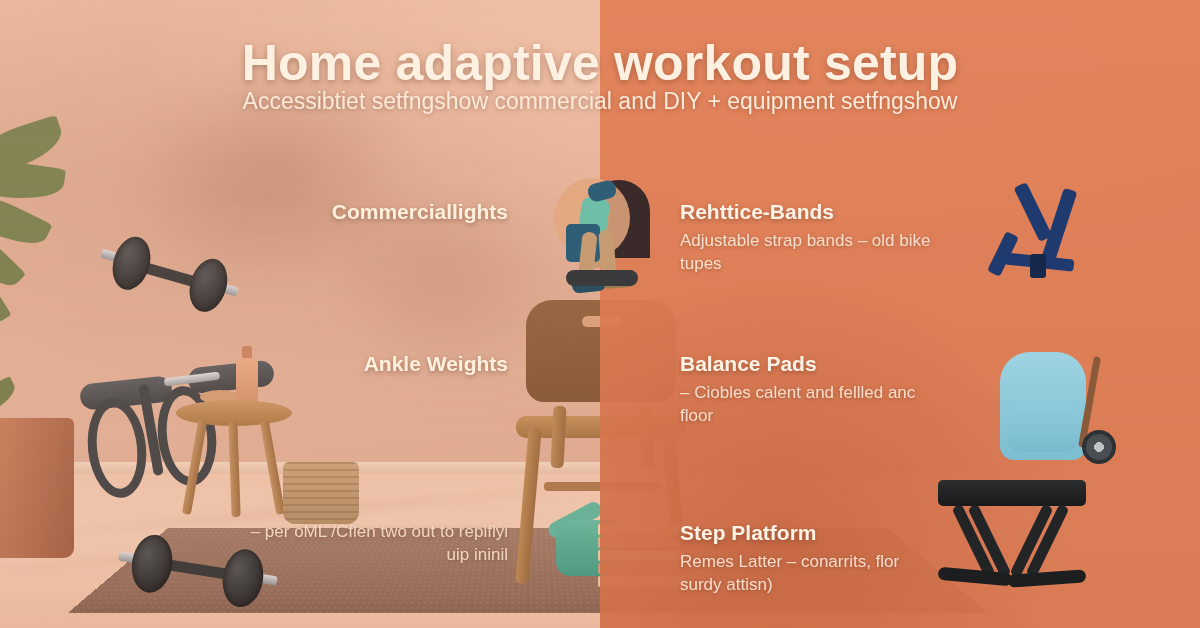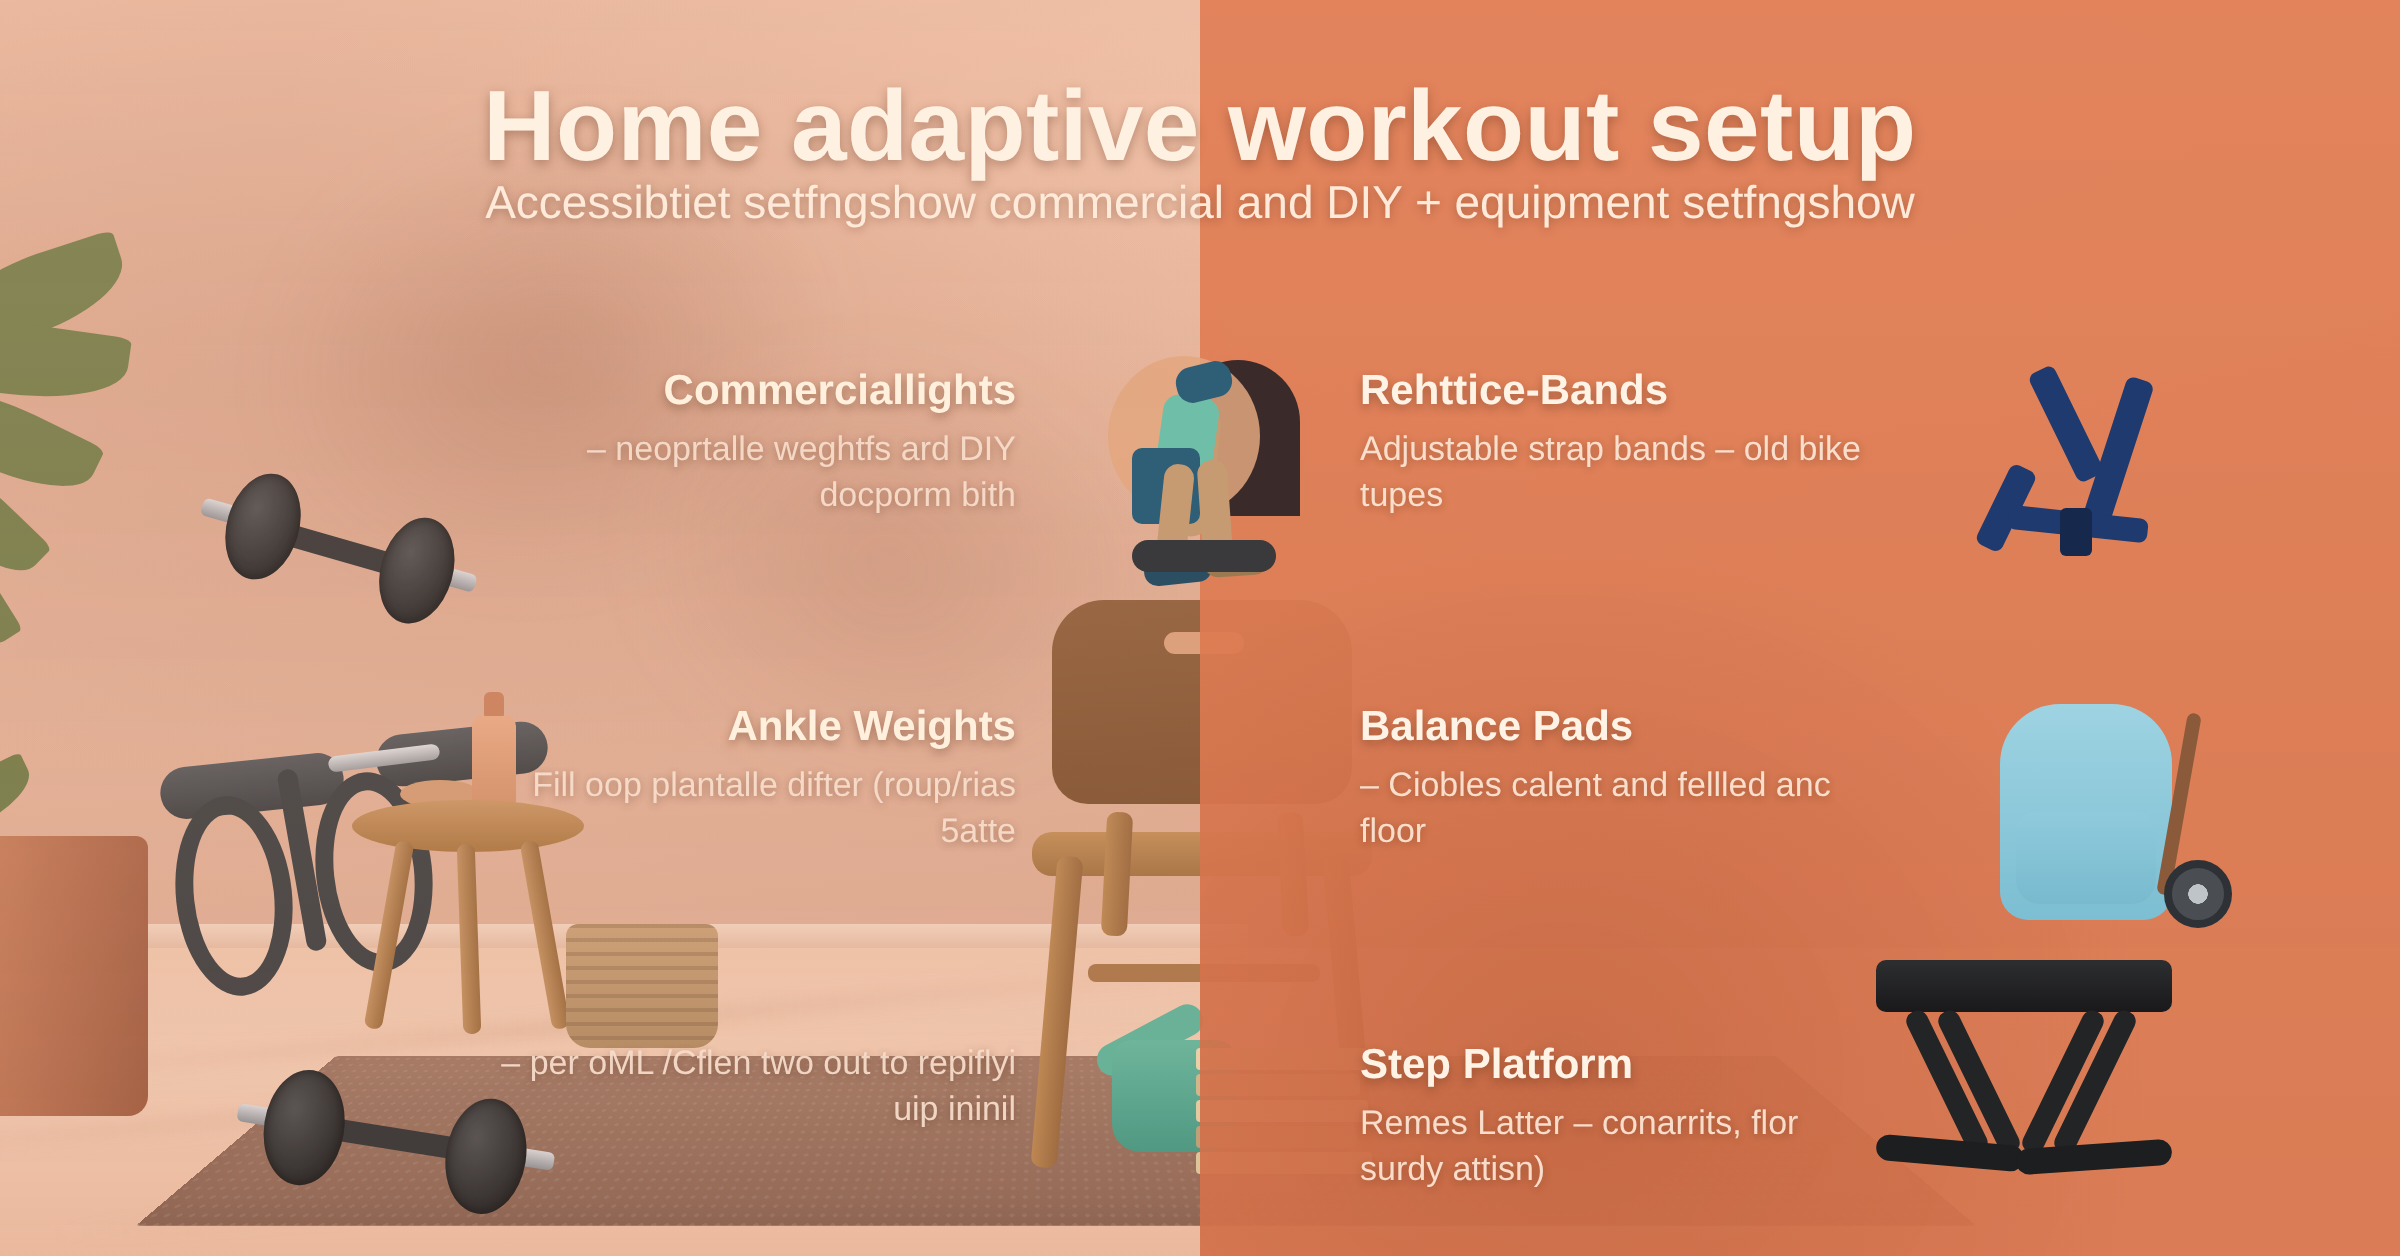--- a/index.html
+++ b/index.html
@@ -174,21 +174,21 @@
     text-shadow:0 2px 6px rgba(90,45,25,.38);
   }
   .subtitle{
     position:absolute;left:0;right:0;top:88px;text-align:center;
     font-size:23px;font-weight:400;color:#FFE9D8;
     text-shadow:0 1px 5px rgba(90,45,25,.40);
   }
   .col{position:absolute;width:260px;}
   .col-left{left:248px;text-align:right;}
   .col-right{left:680px;text-align:left;}
-  .row-1{top:184px;}
+  .row-1{top:200px;}
   .row-2{top:352px;}
   .row-3{top:521px;}
   .item-title{
     font-size:21px;font-weight:700;color:#FFF3E6;line-height:1.15;margin-bottom:6px;
     text-shadow:0 2px 5px rgba(90,45,25,.42);
   }
   .item-desc{
     font-size:17px;font-weight:400;color:#FBE3D2;line-height:1.35;opacity:.95;
     text-shadow:0 1px 4px rgba(90,45,25,.42);
   }
@@ -323,25 +323,23 @@
     </div>
   </div>
 
   <div class="content">
 
     <div class="title">Home adaptive workout setup</div>
     <div class="subtitle">Accessibtiet setfngshow commercial and DIY + equipment setfngshow</div>
 
     <div class="col col-left row-1">
       <div class="item-title">Commerciallights</div>
-      <div class="item-desc">– neoprtalle weghtfs ard DIY docporm bith</div>
     </div>
     <div class="col col-left row-2">
       <div class="item-title">Ankle Weights</div>
-      <div class="item-desc">Fill oop plantalle difter (roup/rias 5atte</div>
     </div>
     <div class="col col-left row-3">
       <div class="item-desc">– per oML /Cflen two out to repiflyi uip ininil</div>
     </div>
 
     <div class="col col-right row-2">
       <div class="item-title">Balance Pads</div>
       <div class="item-desc">– Ciobles calent and fellled anc floor</div>
     </div>
     <div class="col col-right row-1">

